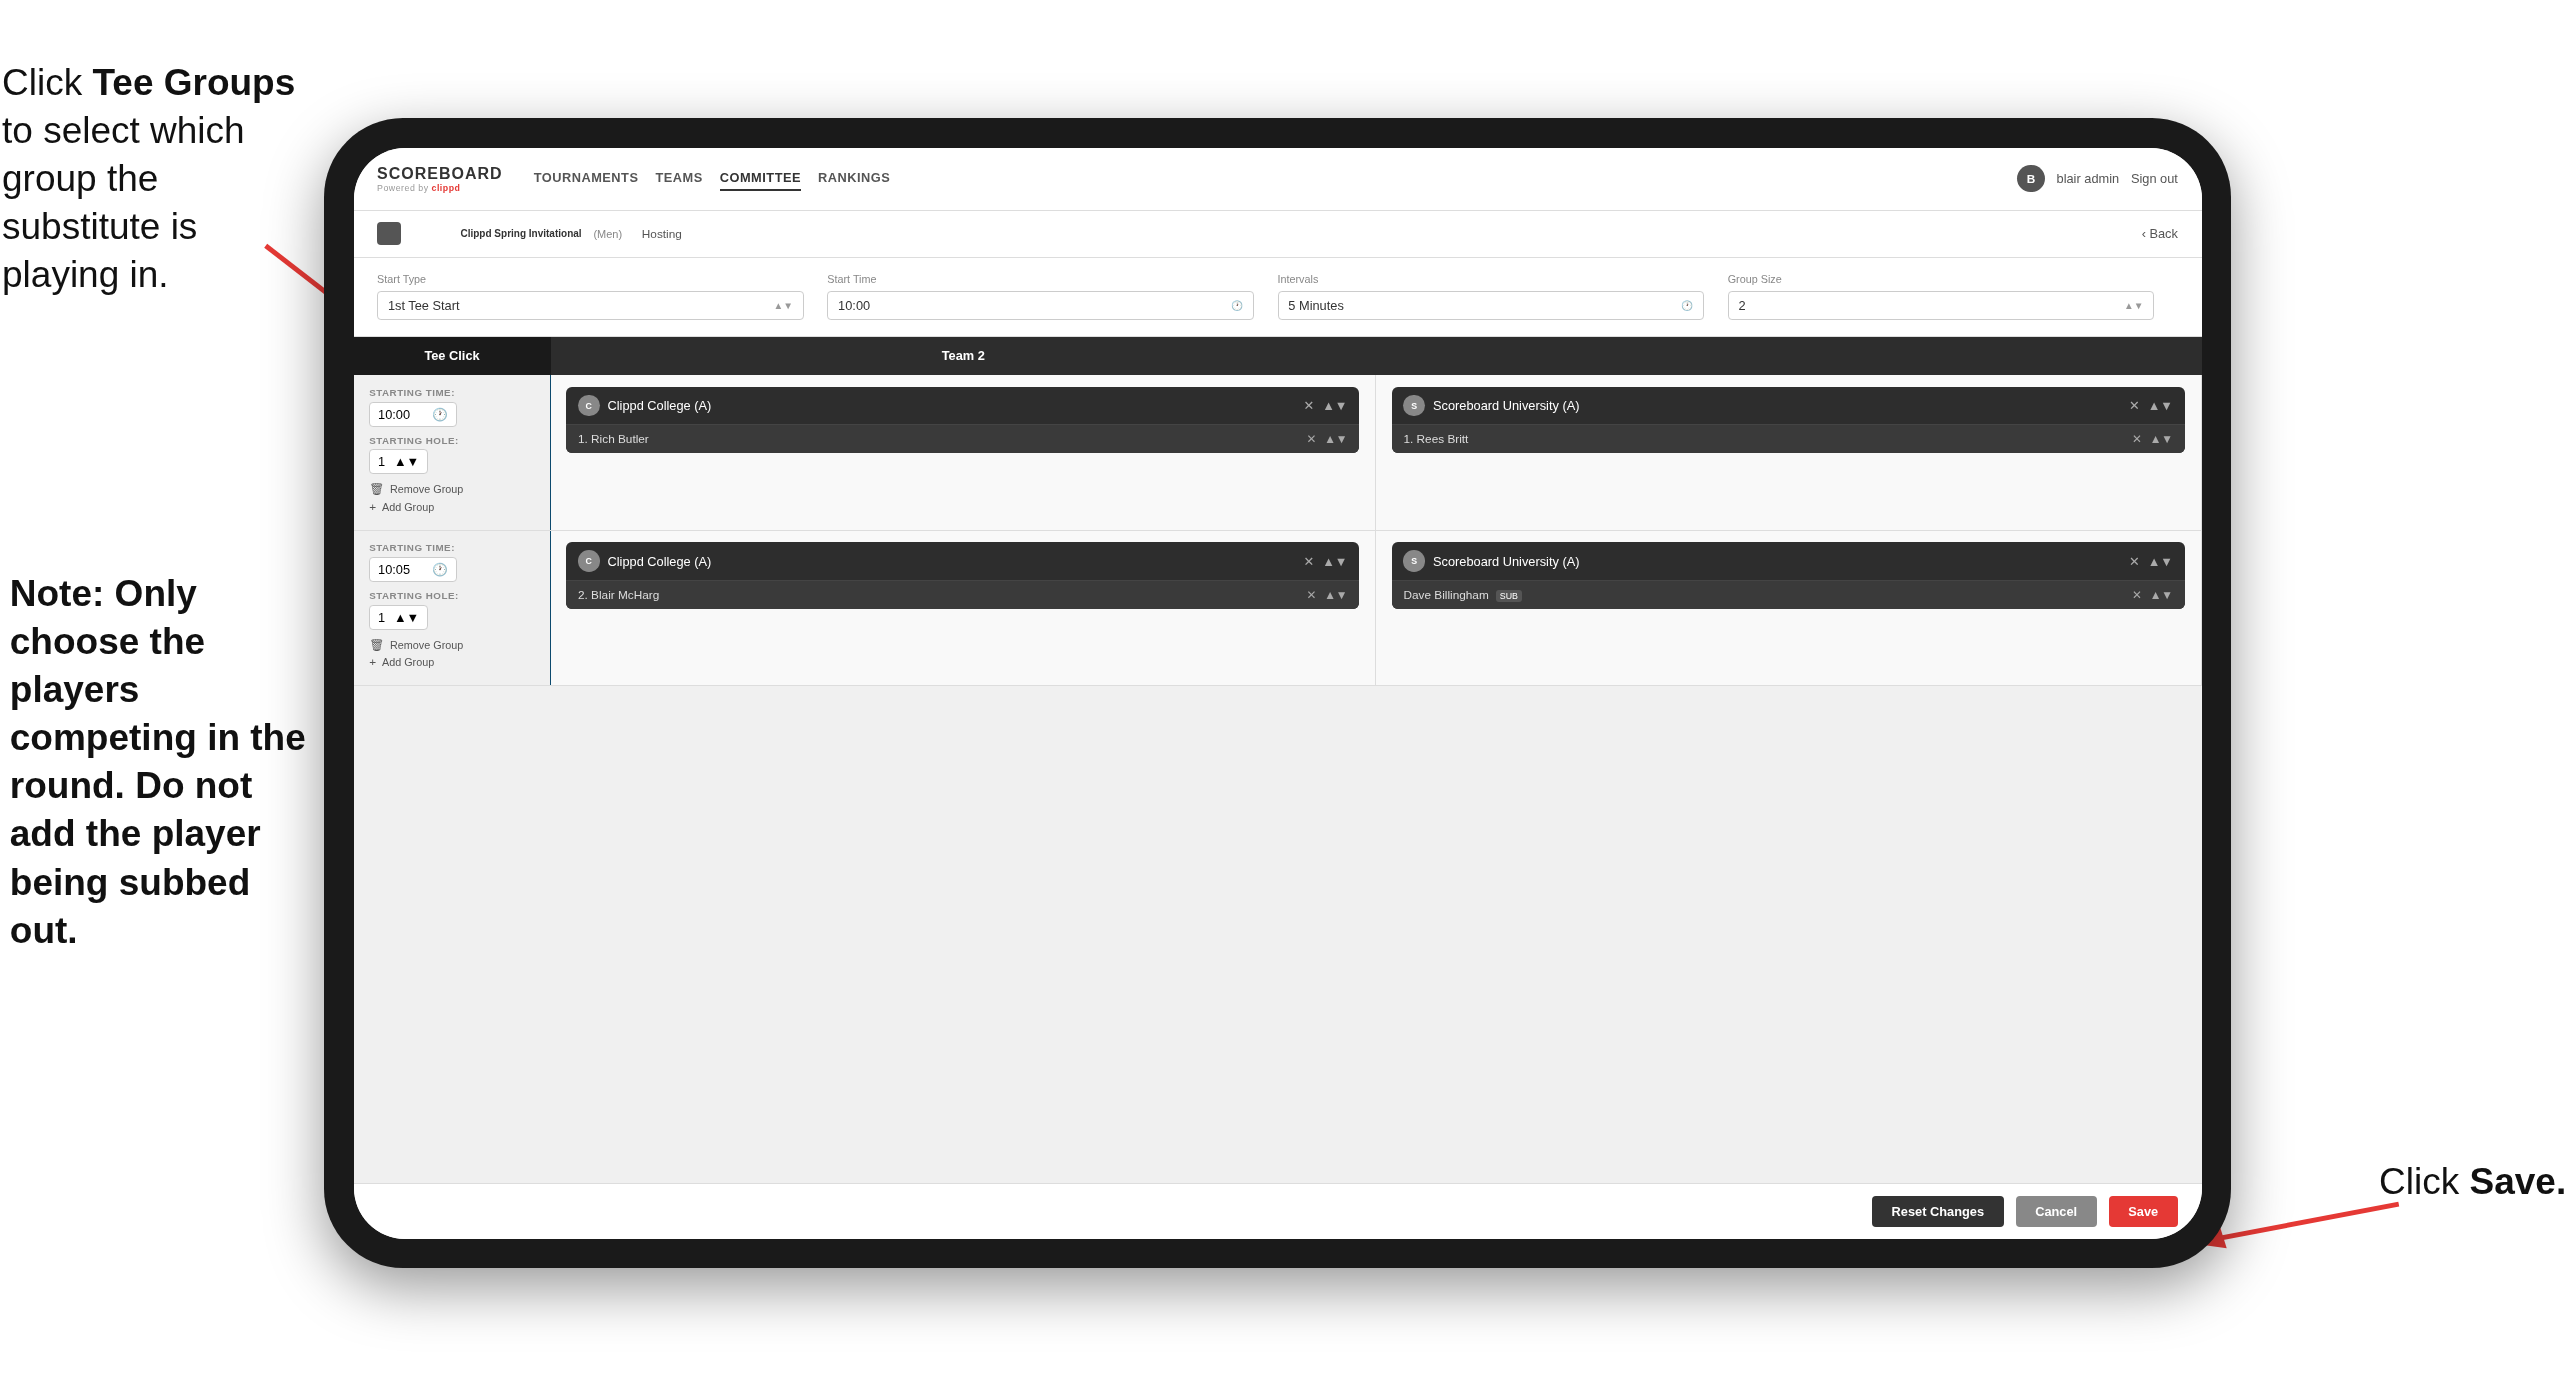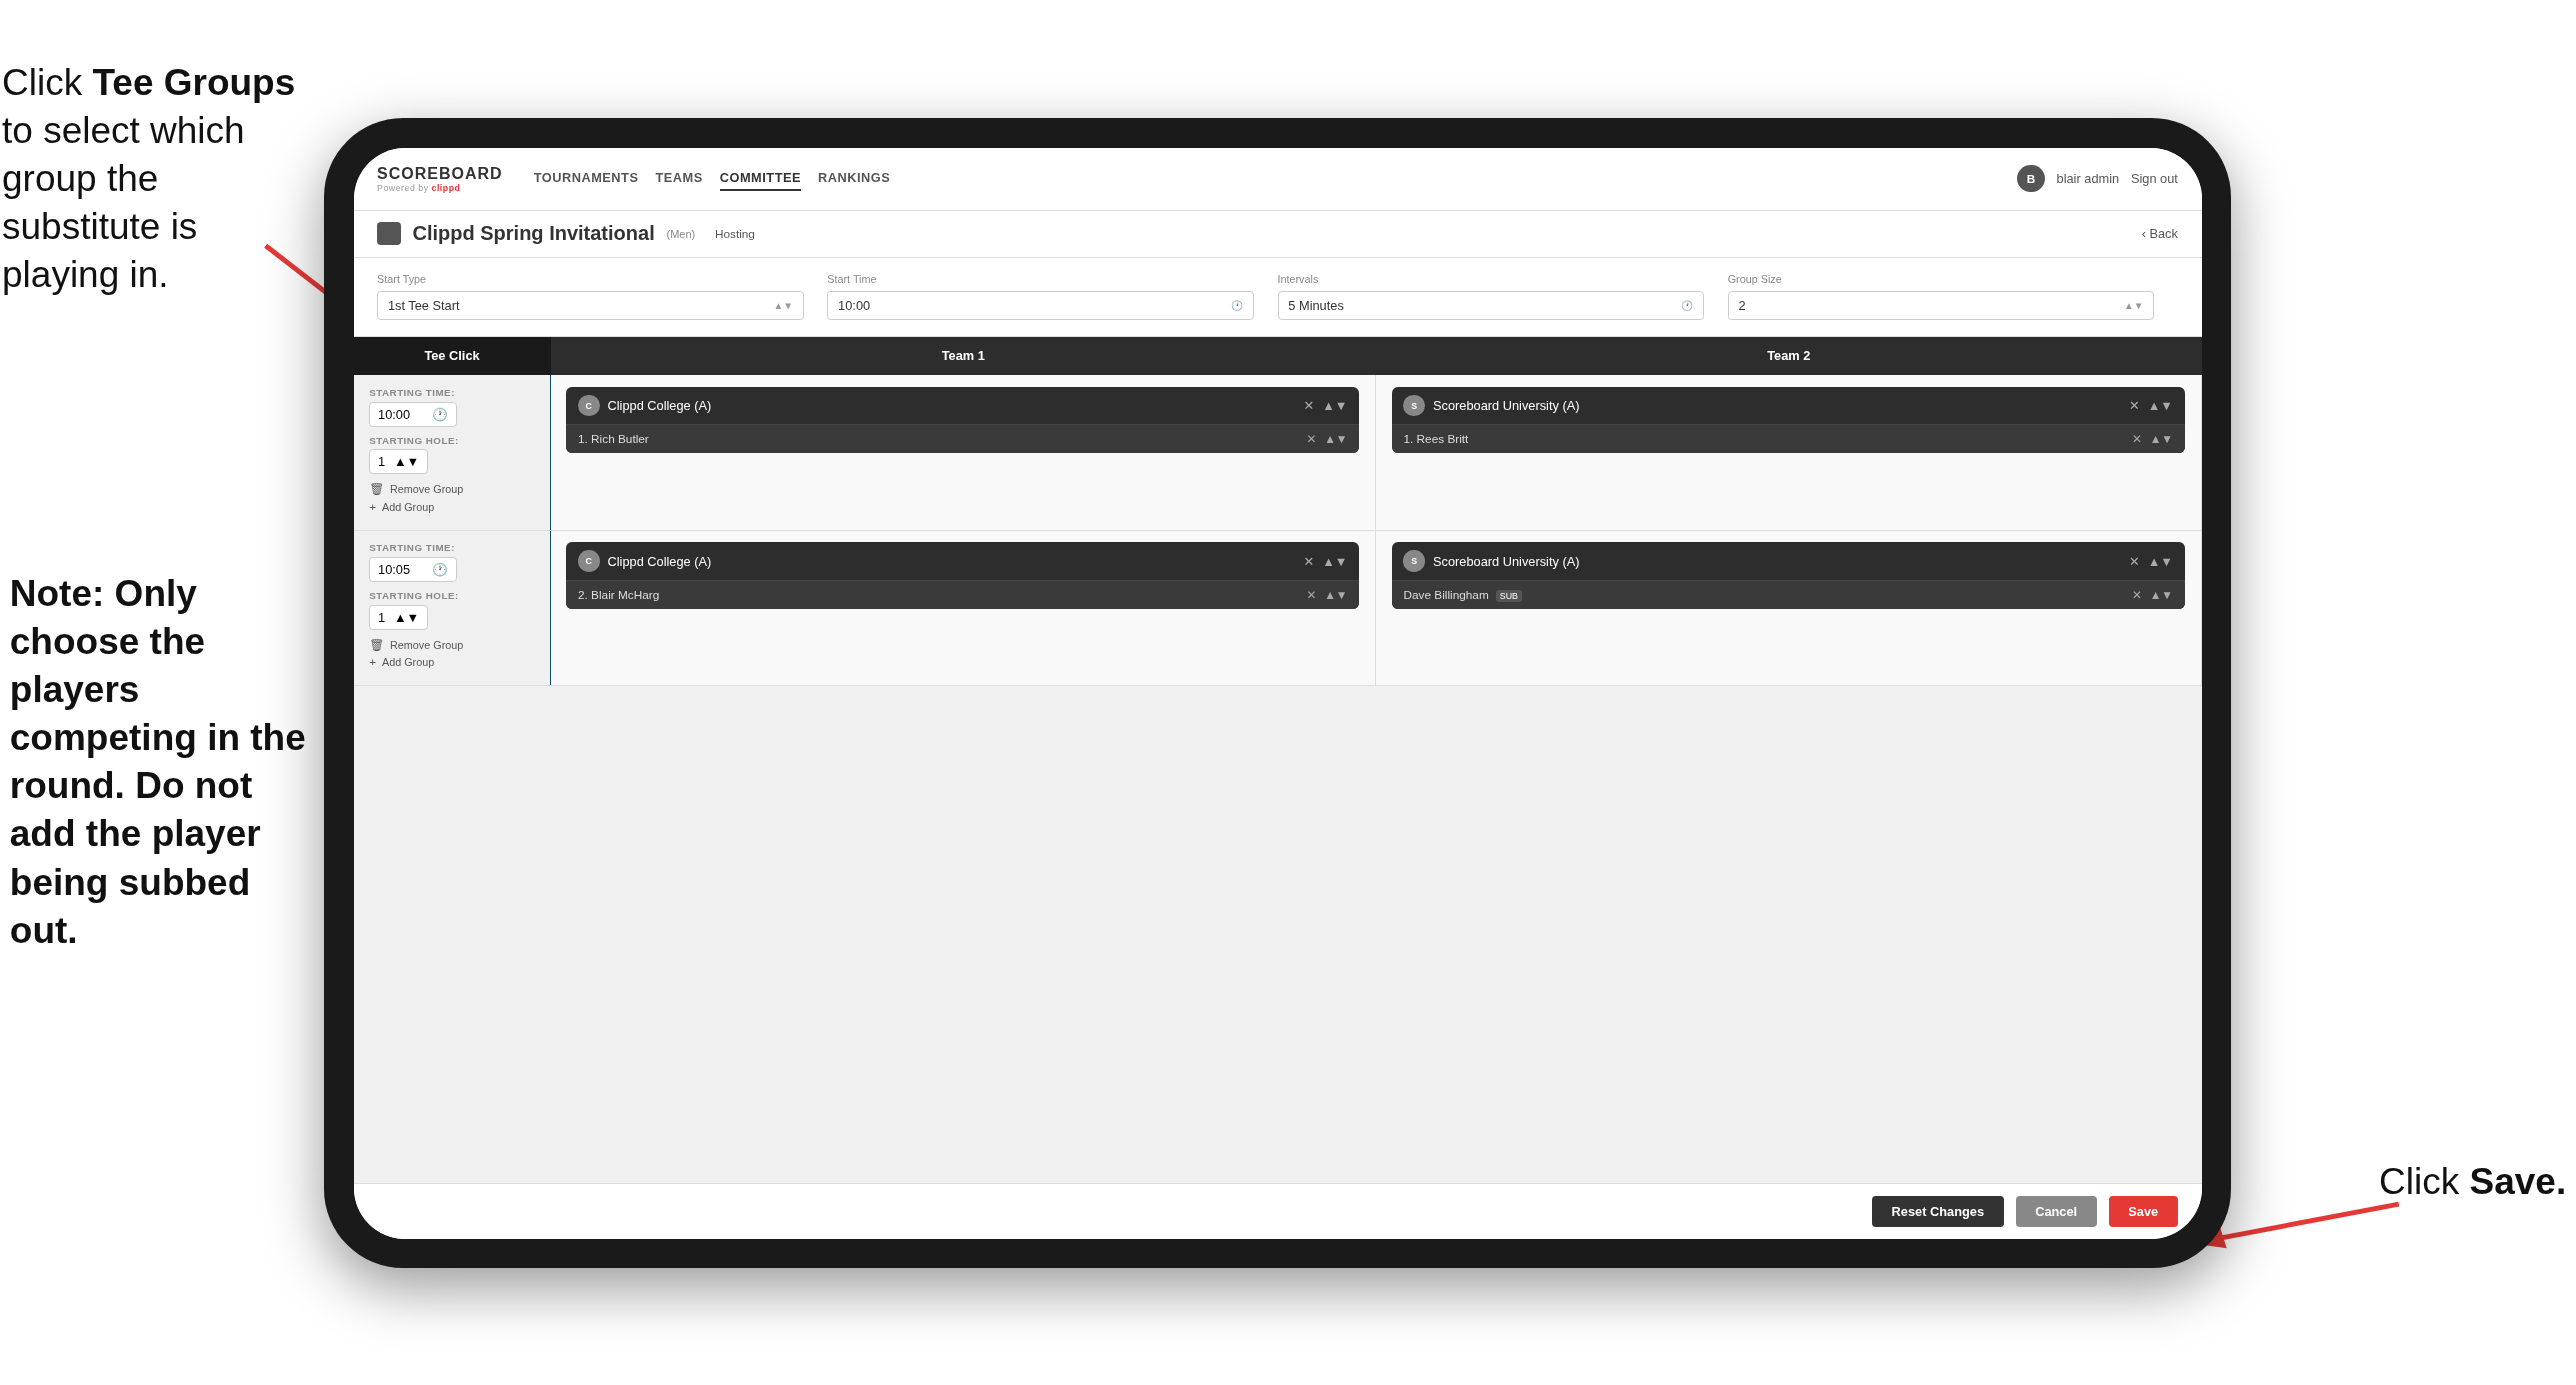--- a/index.html
+++ b/index.html
@@ -168,23 +168,24 @@
     }
 
     .breadcrumb-logo {
       width: 23.6px;
       height: 23.6px;
       background: #555;
       border-radius: 3.9px;
     }
 
     .breadcrumb-title {
-      font-size: 20px;
+      font-size: 10px;
       font-weight: 600;
       color: #333;
+      margin-left: 48px;
     }
 
     .breadcrumb-sub {
       font-size: 11px;
       color: #888;
     }
 
     .breadcrumb-hosting {
       font-size: 11.8px;
       color: #555;
@@ -532,21 +533,20 @@
           <span>2</span>
           <span class="settings-input-arrow">▲▼</span>
         </div>
       </div>
     </div>
 
     <div class="tee-table">
 
       <div class="table-header">
         <div class="table-header-cell">Tee Click</div>
-        <div class="table-header-cell">Team 1</div>
         <div class="table-header-cell">Team 2</div>
       </div>
 
       <div class="tee-group-row">
 
         <div class="tee-time-col">
           <div class="tee-time-label">STARTING TIME:</div>
           <div class="tee-time-input">
             <span>10:00</span>
             <span>🕐</span>

